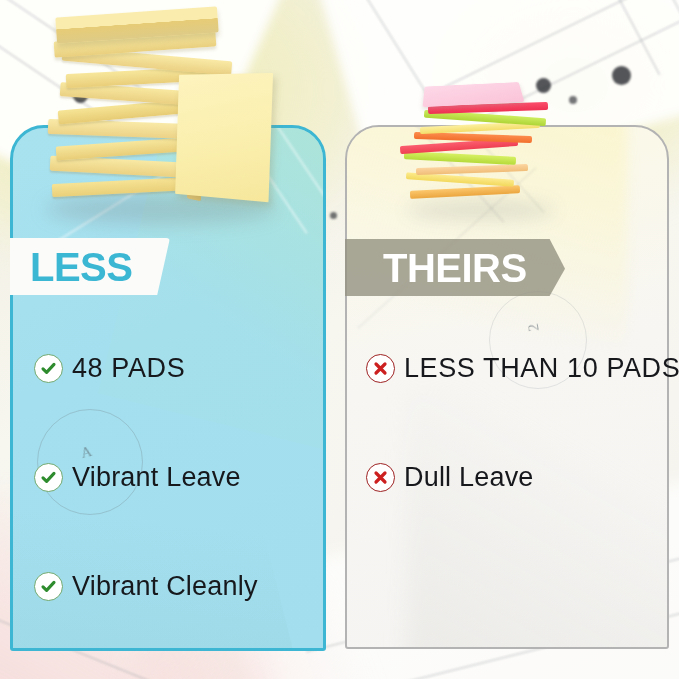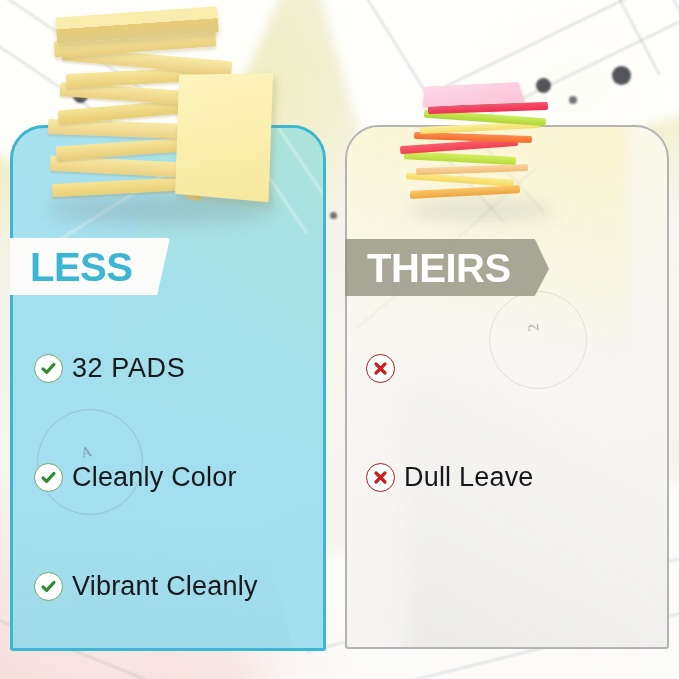--- a/index.html
+++ b/index.html
@@ -63,21 +63,21 @@
     filter:blur(10px);}
 
   
   .badge{position:absolute;display:flex;align-items:center;height:57px;
     font-weight:700;font-size:40px;letter-spacing:-.5px;line-height:1;}
   .badge-ours{left:10px;top:238px;width:140px;
     background:#fbfbfa;color:#3bb6d3;padding-left:20px;
     clip-path:polygon(0 0,100% 0,92% 100%,0 100%);
     border-radius:0 4px 4px 0;}
   .badge-theirs{left:345px;top:239px;width:182px;
-    background:rgba(150,148,131,.82);color:#ffffff;padding-left:22px;
+    background:rgba(150,148,131,.82);color:#ffffff;padding-left:38px;
     clip-path:polygon(0 0,93% 0,100% 52%,93% 100%,0 100%);
     border-radius:0 10px 10px 0;}
 
   
   .rows{position:absolute;top:348px;width:100%;}
   .col-ours{position:absolute;left:34px;width:290px;}
   .col-theirs{position:absolute;left:366px;width:300px;}
   .frow{display:flex;align-items:center;height:40px;margin-bottom:69px;}
   .frow .ic{flex:0 0 auto;width:27px;height:27px;border-radius:50%;
     display:flex;align-items:center;justify-content:center;margin-right:9px;
@@ -190,47 +190,48 @@
 
   <div class="rows">
 
     <div class="col-ours">
       <div class="frow">
         <span class="ic check">
           <svg width="19" height="19" viewBox="0 0 19 19">
               <path d="M4 9.8 L7.6 13.4 L15 5.4" fill="none" stroke="#2e8b2e" stroke-width="3.1" stroke-linecap="round" stroke-linejoin="round"></path>
             </svg>
         </span>
-        <span class="ftext caps">32 PADS</span>
+        <span class="ftext caps">48 PADS</span>
       </div>
       <div class="frow">
         <span class="ic check">
           <svg width="19" height="19" viewBox="0 0 19 19">
               <path d="M4 9.8 L7.6 13.4 L15 5.4" fill="none" stroke="#2e8b2e" stroke-width="3.1" stroke-linecap="round" stroke-linejoin="round"></path>
             </svg>
         </span>
-        <span class="ftext">Cleanly Color</span>
+        <span class="ftext">Vibrant Leave</span>
       </div>
       <div class="frow">
         <span class="ic check">
           <svg width="19" height="19" viewBox="0 0 19 19">
               <path d="M4 9.8 L7.6 13.4 L15 5.4" fill="none" stroke="#2e8b2e" stroke-width="3.1" stroke-linecap="round" stroke-linejoin="round"></path>
             </svg>
         </span>
         <span class="ftext">Vibrant Cleanly</span>
       </div>
     </div>
 
     <div class="col-theirs">
       <div class="frow">
         <span class="ic cross">
           <svg width="19" height="19" viewBox="0 0 19 19">
               <path d="M5 5 L14 14 M14 5 L5 14" fill="none" stroke="#cc1f1f" stroke-width="3.2" stroke-linecap="round"></path>
             </svg>
         </span>
+        <span class="ftext caps">LESS THAN 10 PADS</span>
       </div>
       <div class="frow">
         <span class="ic cross">
           <svg width="19" height="19" viewBox="0 0 19 19">
               <path d="M5 5 L14 14 M14 5 L5 14" fill="none" stroke="#cc1f1f" stroke-width="3.2" stroke-linecap="round"></path>
             </svg>
         </span>
         <span class="ftext">Dull Leave</span>
       </div>
     </div>

